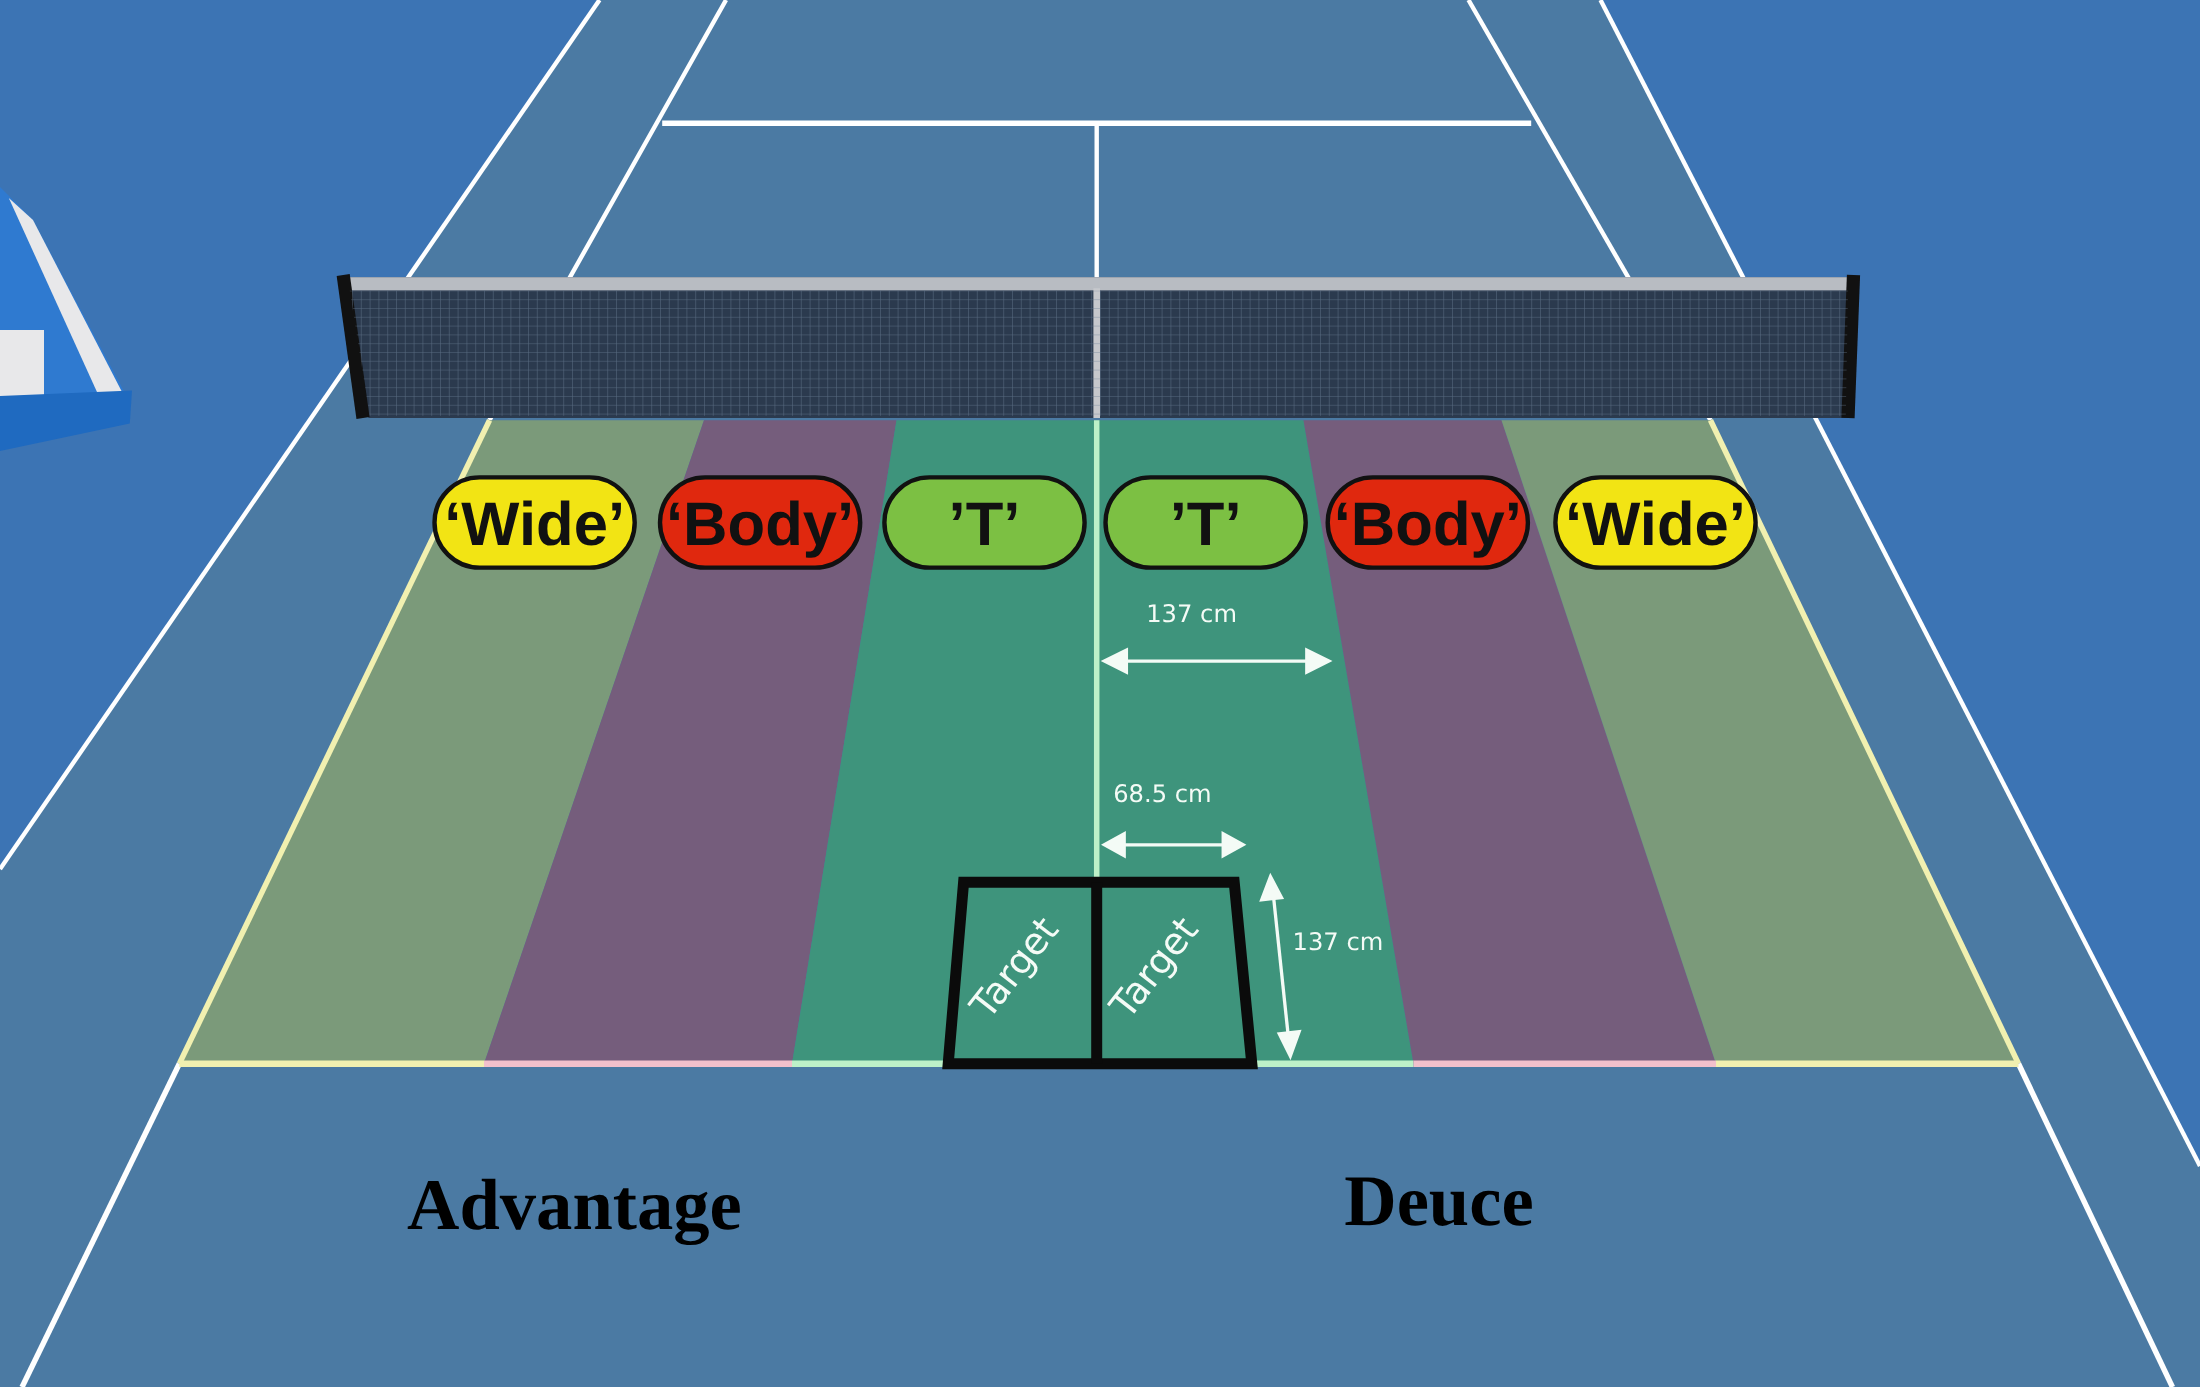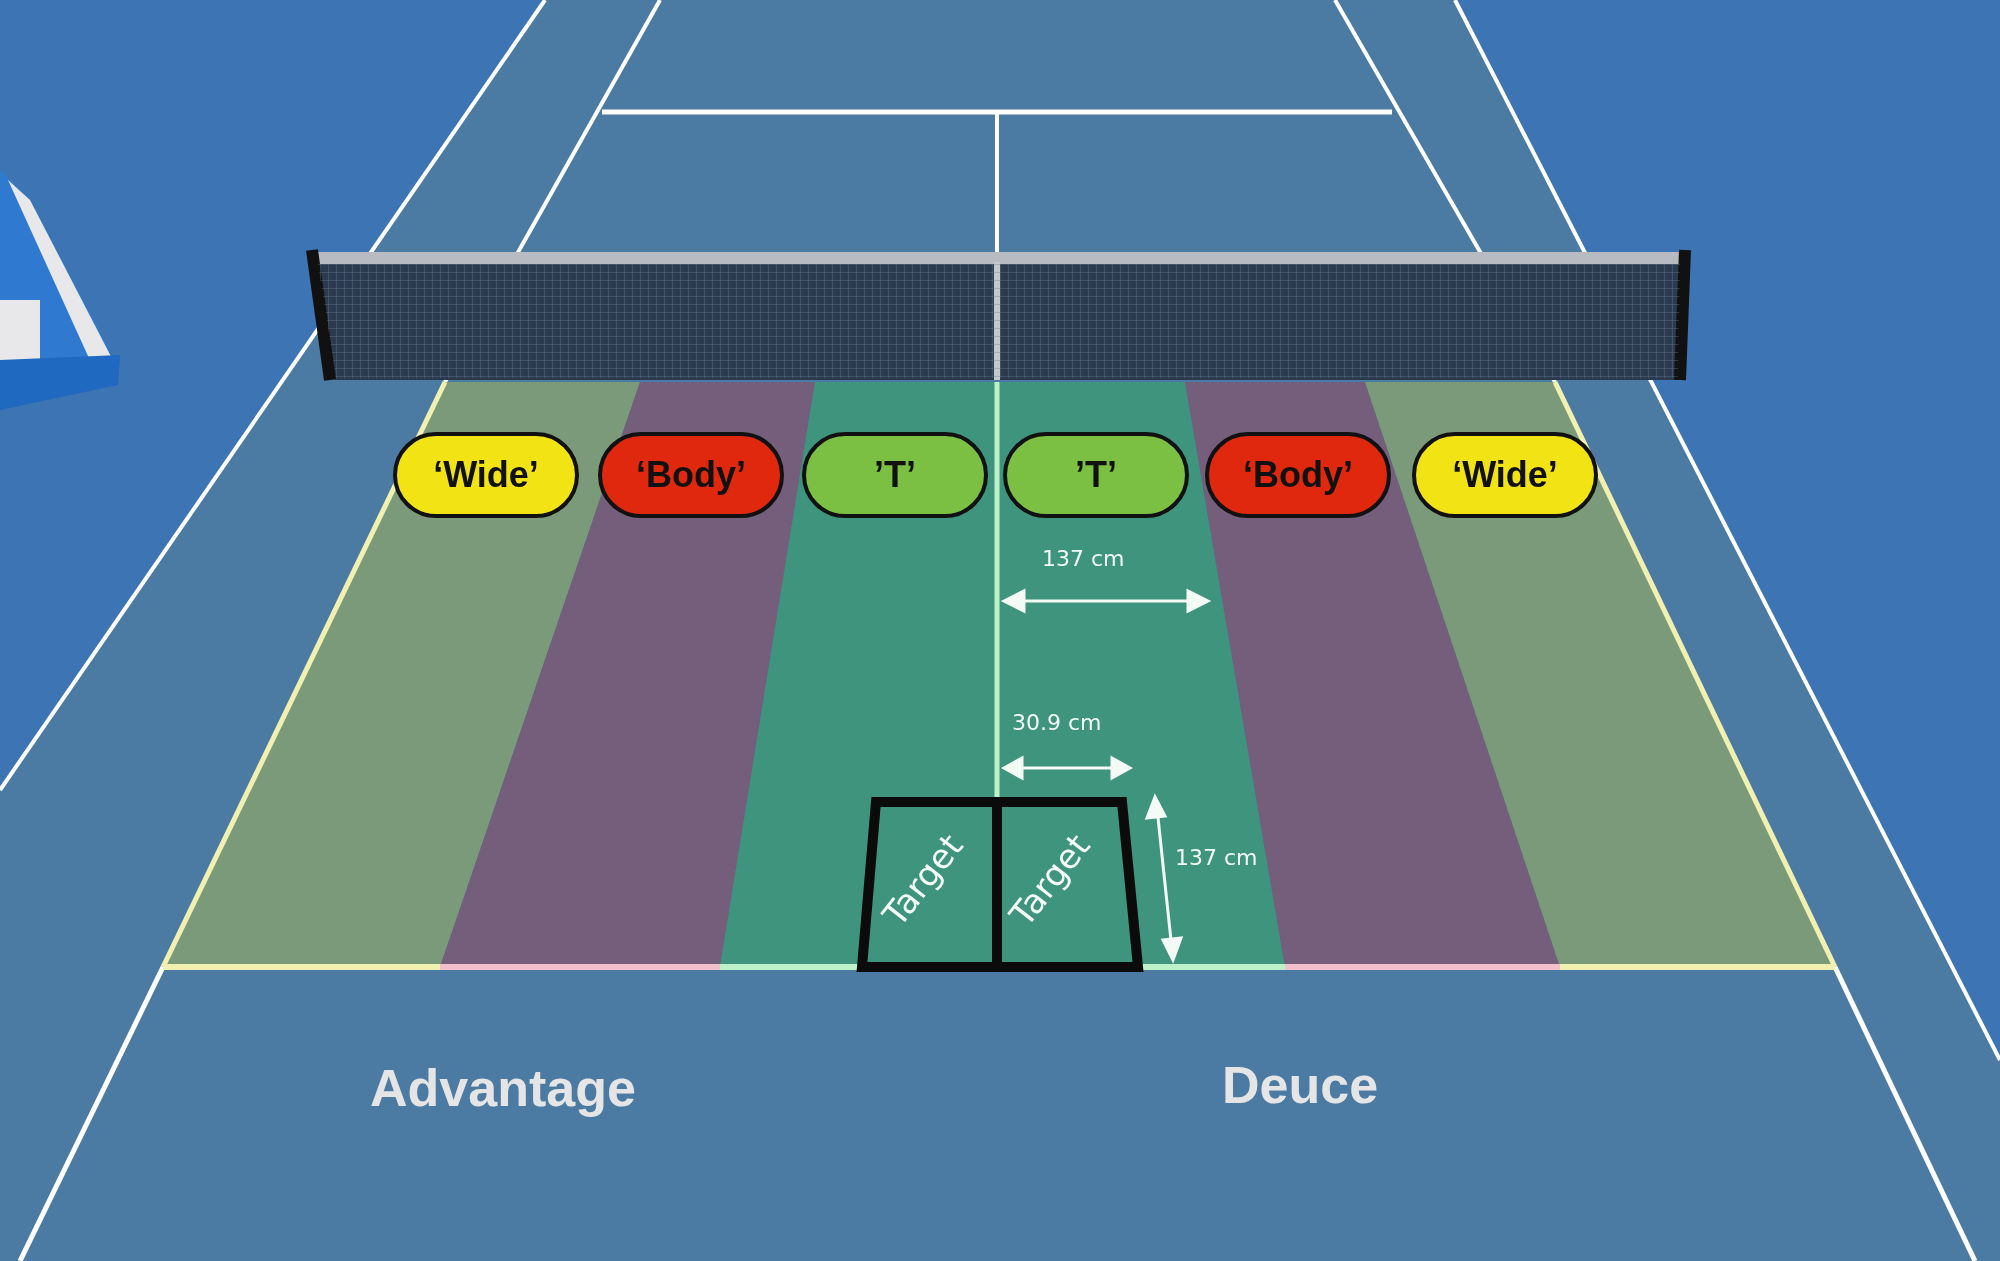--- a/index.html
+++ b/index.html
@@ -1,21 +1,21 @@
 <!DOCTYPE html>
 <html><head>
 <meta charset="utf-8">
 <style>
   html, body { margin:0; padding:0; }
   body { width:2000px; height:1261px; overflow:hidden; background:#3c74b4; font-family:"Liberation Sans", sans-serif; }
   #scene { position:absolute; left:0; top:0; width:2000px; height:1261px; }
   .pill { position:absolute; top:432px; height:86px; width:186px; border:4px solid #111; border-radius:44px; box-sizing:border-box;
-          display:flex; align-items:center; justify-content:center; font-family:"Liberation Sans", sans-serif; font-weight:bold; font-size:36px; color:#111; }
+          display:flex; align-items:center; justify-content:center; font-family:"Liberation Sans", sans-serif; font-weight:bold; font-size:56px; color:#111; }
   .meas { position:absolute; color:#f4fbf6; font-family:"DejaVu Sans", sans-serif; font-size:22px; }
-  .side { position:absolute; color:#e5e5e5; font-family:Liberation Sans, sans-serif; font-weight:bold; font-size:52px; }
+  .side { position:absolute; color:#000000; font-family:Liberation Serif, serif; font-weight:bold; font-size:66px; }
 </style>
 </head>
 <body>
 
 <div id="scene">
   <svg width="2000" height="1261" viewBox="0 0 2000 1261" style="position:absolute;left:0;top:0">
 
     <rect x="0" y="0" width="2000" height="1261" fill="#3c74b4"></rect>
 
     <polygon points="545,0 1455,0 2000,1060 2000,1261 0,1261 0,790" fill="#4b7aa3"></polygon>
@@ -92,21 +92,21 @@
   </svg>
 
   <div class="pill" style="left:393px;background:#f2e414">‘Wide’</div>
   <div class="pill" style="left:598px;background:#e0280e">‘Body’</div>
   <div class="pill" style="left:802px;background:#7cc043">’T’</div>
   <div class="pill" style="left:1003px;background:#7cc043">’T’</div>
   <div class="pill" style="left:1205px;background:#e0280e">‘Body’</div>
   <div class="pill" style="left:1412px;background:#f2e414">‘Wide’</div>
 
   <div class="meas" style="left:1042px;top:546px">137 cm</div>
-  <div class="meas" style="left:1012px;top:710px">30.9 cm</div>
+  <div class="meas" style="left:1012px;top:710px">68.5 cm</div>
   <div class="meas" style="left:1175px;top:845px">137 cm</div>
 
   <div class="meas" style="left:870px;top:860px;transform:rotate(-52deg);font-size:34px">Target</div>
   <div class="meas" style="left:997px;top:860px;transform:rotate(-52deg);font-size:34px">Target</div>
 
   <div class="side" style="left:370px;top:1058px">Advantage</div>
   <div class="side" style="left:1222px;top:1055px">Deuce</div>
 </div>
 
 </body></html>

